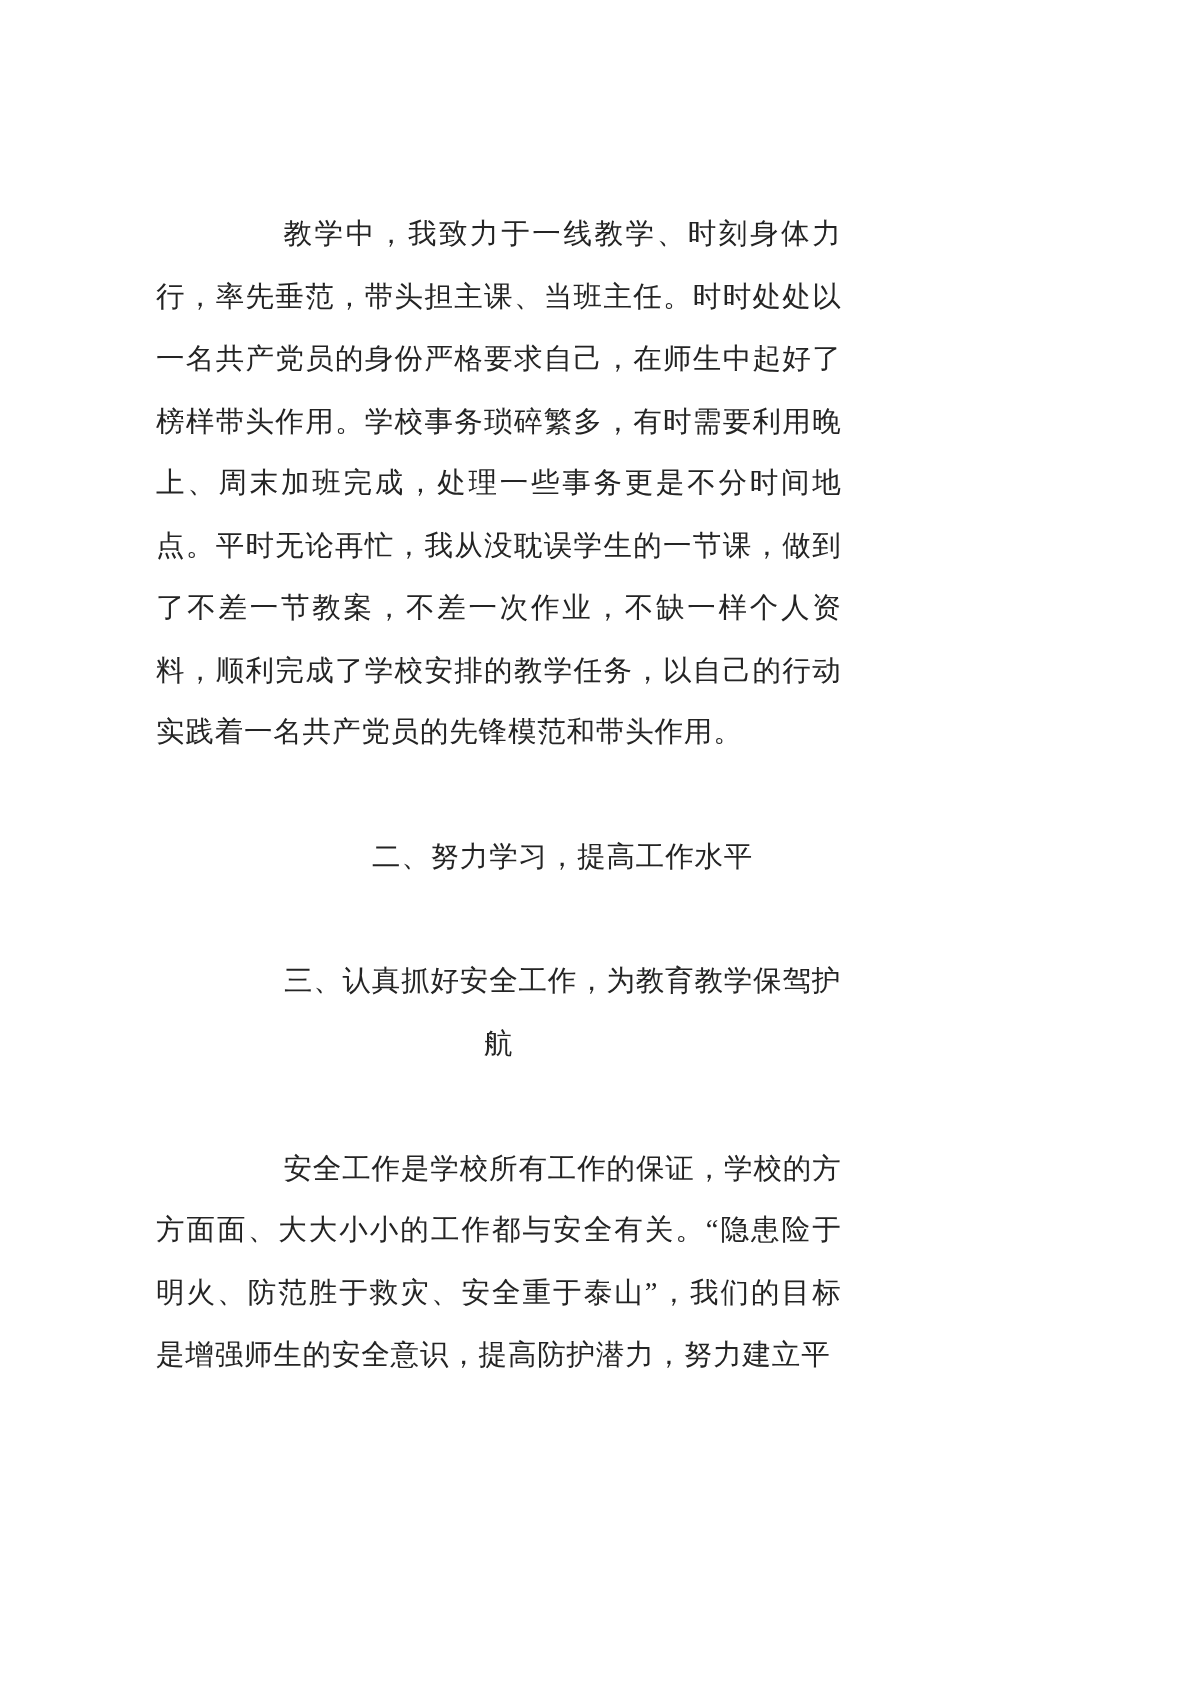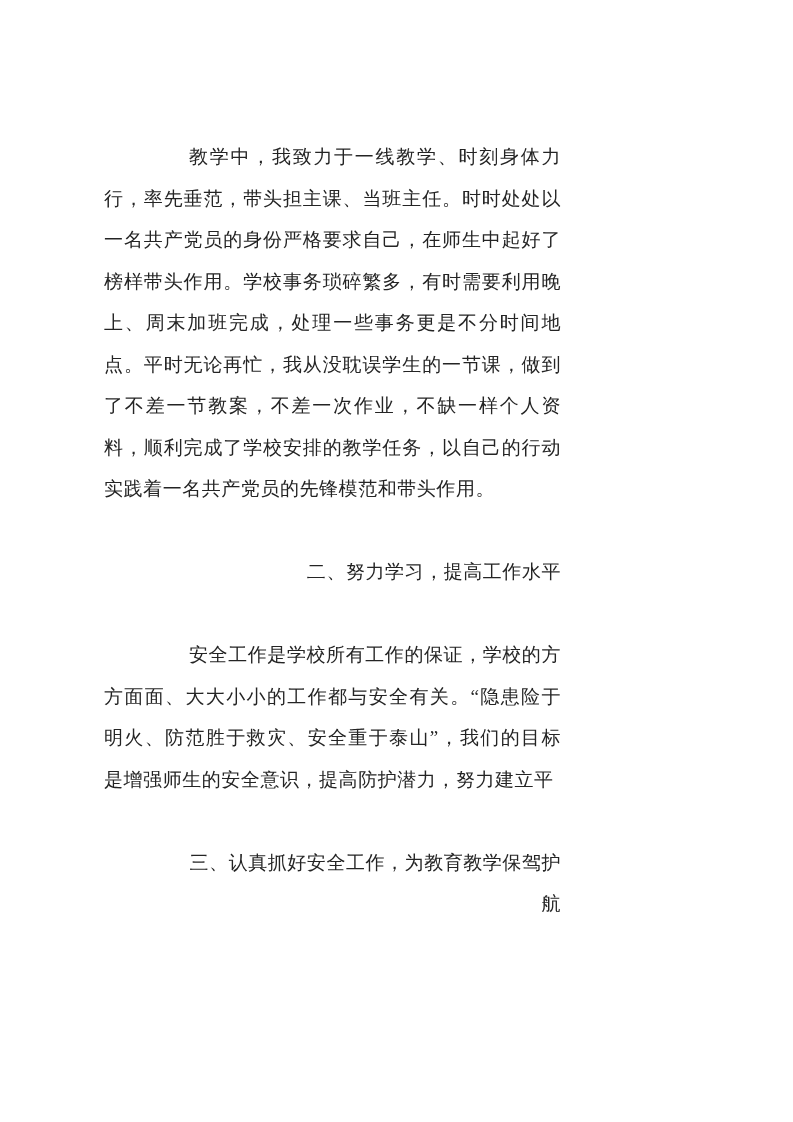--- a/index.html
+++ b/index.html
@@ -25,29 +25,29 @@
     line-height: 41.5px;
     letter-spacing: 0.55px;
     text-indent: 85px;
     word-break: break-all;
   }
   .doc-paragraph {
     text-align: justify;
     text-justify: inter-character;
   }
   .doc-heading {
-    text-align: right;
+    text-align: center;
     font-weight: normal;
   }
 </style>
 </head>
 <body>
 
 <div class="page">
   <p class="doc-block doc-paragraph">教学中，我致力于一线教学、时刻身体力行，率先垂范，带头担主课、当班主任。时时处处以一名共产党员的身份严格要求自己，在师生中起好了榜样带头作用。学校事务琐碎繁多，有时需要利用晚上、周末加班完成，处理一些事务更是不分时间地点。平时无论再忙，我从没耽误学生的一节课，做到了不差一节教案，不差一次作业，不缺一样个人资料，顺利完成了学校安排的教学任务，以自己的行动实践着一名共产党员的先锋模范和带头作用。</p>
 
   <p class="doc-block doc-heading">二、努力学习，提高工作水平</p>
 
 
+  <p class="doc-block doc-heading">三、认真抓好安全工作，为教育教学保驾护航</p>
+
   <p class="doc-block doc-paragraph">安全工作是学校所有工作的保证，学校的方方面面、大大小小的工作都与安全有关。“隐患险于明火、防范胜于救灾、安全重于泰山”，我们的目标是增强师生的安全意识，提高防护潜力，努力建立平</p>
-
-  <p class="doc-block doc-heading">三、认真抓好安全工作，为教育教学保驾护航</p>
 </div>
 
 </body></html>

